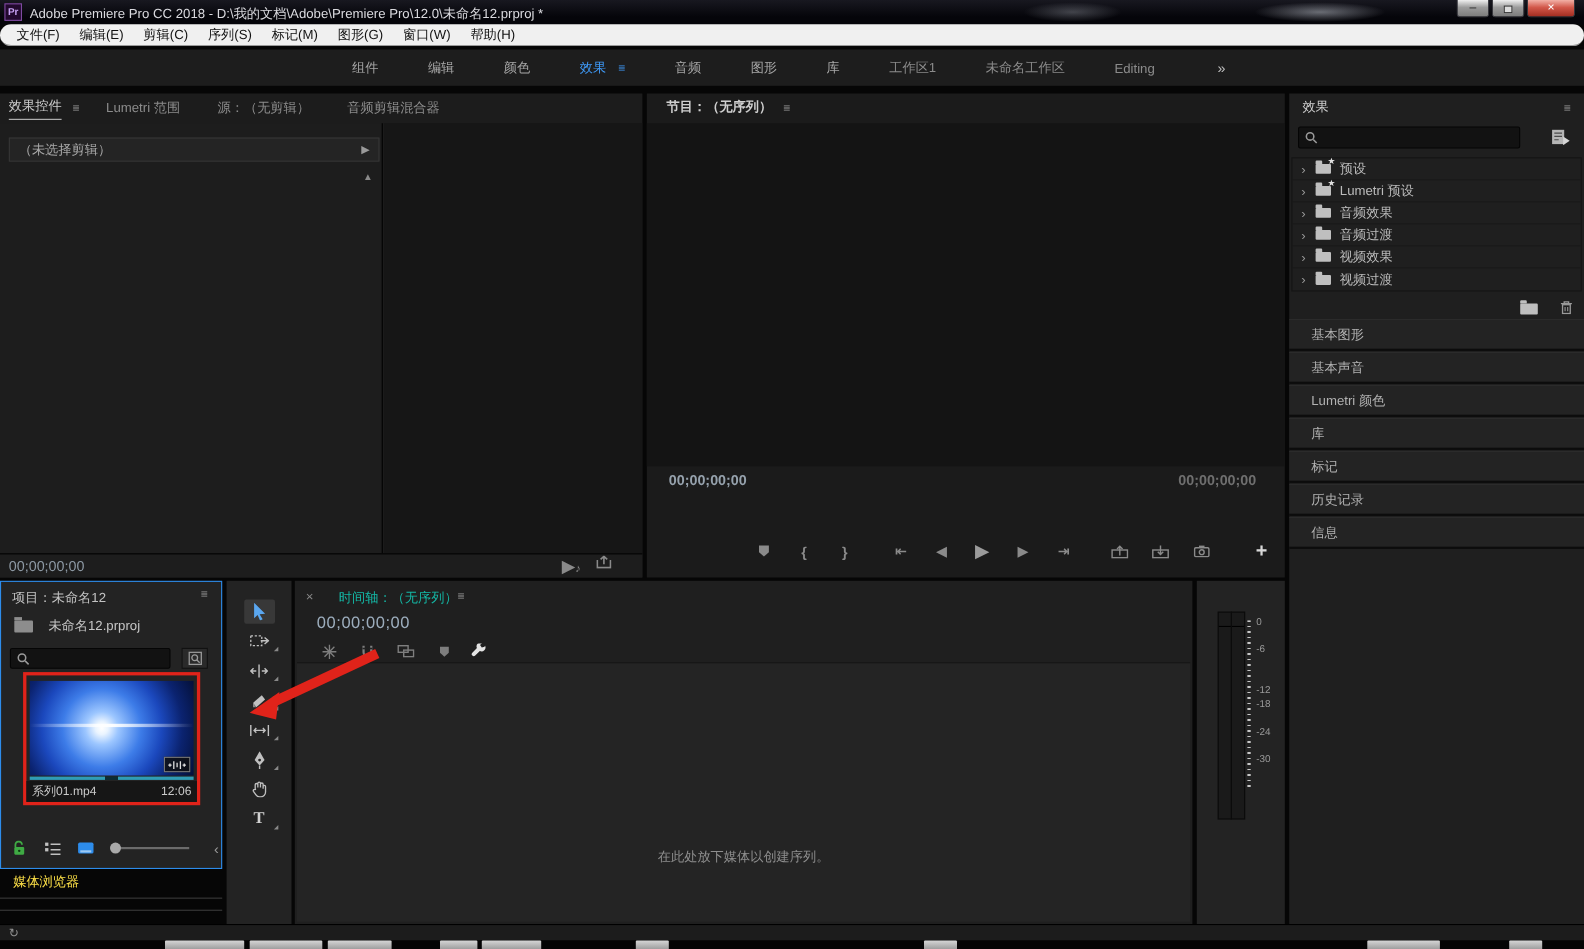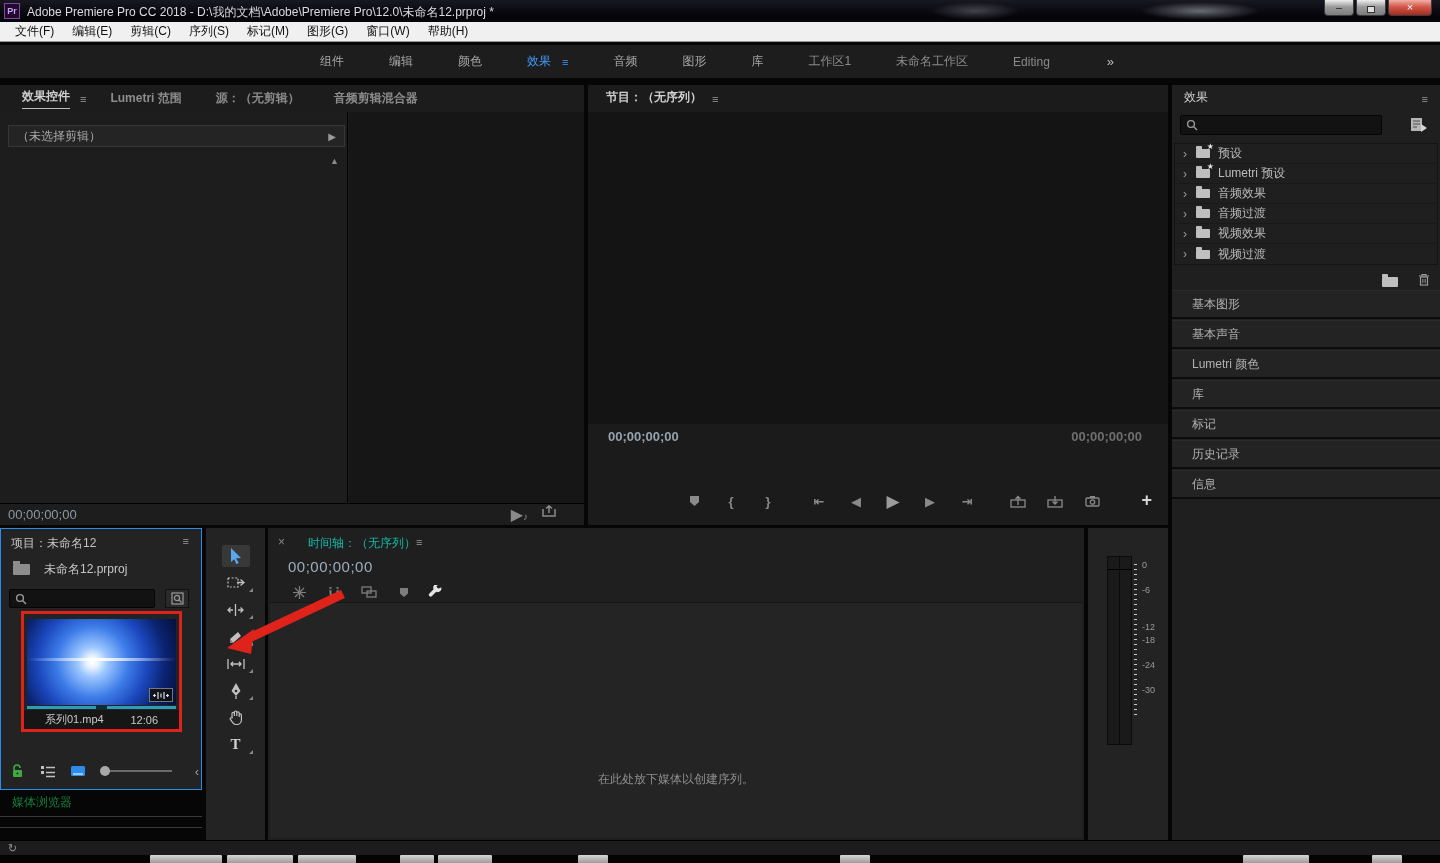--- a/index.html
+++ b/index.html
@@ -18,42 +18,42 @@
   #title-text { position:absolute; left:27px; top:4px; color:#d9d9de; font-size:12px; white-space:nowrap; }
   #win-controls { position:absolute; right:8px; top:0; display:flex; }
   .winbtn { width:30px; height:16px; border:1px solid #3a3a40; border-top:none;
     border-radius:0 0 4px 4px; background:linear-gradient(#efefef,#9b9b9b 45%,#7c7c7c);
     color:#222; font-size:11px; line-height:14px; text-align:center; margin-left:2px; }
   .winbtn.close { width:44px; background:linear-gradient(#f2b0a6,#d2584a 45%,#a22c20); color:#fff; }
   .restore-glyph { display:inline-block; width:8px; height:7px; border:1px solid #333; background:#ddd; position:relative; top:2px; }
 
   
   #menubar { position:absolute; left:0; top:22px; width:1440px; height:20px; background:#f0f0f0;
-    display:flex; align-items:center; padding-left:6px; border-bottom:1px solid #9a9a9a; }
+    display:flex; align-items:center; padding-left:6px; border-bottom:1px solid #9a9a9a;border-radius:10px; }
   .menu-item { padding:0 9px; font-size:12px; color:#111; }
 
   
   #wsbar { position:absolute; left:0; top:42px; width:1440px; height:36px; background:#1d1d1d;
     border-top:3px solid #060606; display:flex; align-items:center; }
   .ws-item { color:#a6a6a6; font-size:12px; margin-right:45px; white-space:nowrap; }
   .ws-item.dim { color:#8b8b8b; }
   .ws-item.active { color:#3f9bfa; }
   .ws-menu { color:#3f9bfa; font-size:11px; margin:0 45px 0 -34px; }
   #ws-overflow { color:#bdbdbd; font-size:13px; margin-left:12px; letter-spacing:-2px; }
 
   
   .panel { position:absolute; background:#212121; }
   .phead { height:27px; display:flex; align-items:center; font-size:12px; color:#8c8c8c; }
   .ptab { margin-right:34px; white-space:nowrap; }
   .ptab.active { color:#cfcfcf; border-bottom:1px solid #bdbdbd; padding-bottom:3px; }
   .pmenu { color:#9a9a9a; font-size:11px; }
 
   
   #ec-group { left:0; top:85px; width:584px; height:440px; background:#1c1c1c; }
-  #ec-group .phead { padding-left:22px;font-weight:bold; }
+  #ec-group .phead { padding-left:8px; }
   #ec-left { position:absolute; left:0; top:27px; width:348px; bottom:22px; background:#1d1d1d; border-right:1px solid #000; }
   #ec-right { position:absolute; left:349px; top:27px; right:0; bottom:22px; background:#161616; }
   #ec-nocliprow { position:absolute; left:8px; top:13px; right:2px; height:22px; background:#242424;
     border:1px solid #363636; display:flex; align-items:center; padding:0 8px; color:#a9a9a9; font-size:12px; }
   #ec-nocliprow .expander { margin-left:auto; color:#9a9a9a; font-size:10px; }
   #ec-scrollup { position:absolute; right:8px; top:44px; color:#8a8a8a; font-size:9px; }
   #ec-bottom { position:absolute; left:0; bottom:0; right:0; height:22px; background:#1d1d1d; border-top:1px solid #000;
     display:flex; align-items:center; }
   #ec-tc { color:#8d99a4; font-size:13px; margin-left:8px; }
   #ec-bottom .iconbox { margin-left:auto; display:flex; gap:14px; margin-right:28px; color:#8a8a8a; }
@@ -104,29 +104,29 @@
   #anno-rect { position:absolute; left:20px; top:82px; width:161px; height:121px; border:3px solid #e0231a; z-index:40; }
   #clip-thumb { position:absolute; left:3px; top:5px; right:3px; height:86px;
     background:radial-gradient(circle at 44% 50%, #ffffff 0%, #eaf4ff 6%, #9cc6ff 16%, #3d7ce8 38%, #1b48bd 58%, #0b2370 78%, #041038 100%); }
   #clip-thumb::before { content:''; position:absolute; left:0; right:0; top:45%; height:3px;
     background:linear-gradient(90deg, transparent, rgba(255,255,255,.95), transparent); }
   #clip-badge { position:absolute; right:3px; bottom:3px; width:24px; height:14px; background:rgba(15,15,15,.85);
     border:1px solid #777; display:flex; align-items:center; justify-content:center; }
   #clip-scrub { position:absolute; left:3px; right:3px; top:92px; height:3px;
     background:linear-gradient(90deg,#2f9cb5 46%,#0c2d36 46% 54%,#2f9cb5 54%); }
   #clip-namerow { position:absolute; left:0; right:0; bottom:0; height:19px; background:#161616;
-    display:flex; align-items:center; font-size:11px; color:#c9c9c9; padding:0 21px; }
+    display:flex; align-items:center; font-size:11px; color:#c9c9c9; padding:0 5px; }
   #clip-dur { margin-left:auto; }
   #proj-toolbar { position:absolute; left:0; bottom:6px; width:100%; height:24px; display:flex; align-items:center; }
   #zoom-slider { position:relative; width:70px; height:2px; background:#6b6b6b; margin-left:16px; }
   #zoom-knob { position:absolute; left:-2px; top:-4px; width:10px; height:10px; border-radius:50%; background:#a9a9a9; }
   #proj-more { margin-left:auto; margin-right:2px; color:#9a9a9a; font-size:13px; }
 
   #mediabrowser { position:absolute; left:0; top:792px; width:202px; height:48px; }
-  #mediabrowser .lbl { color:#15803d; font-size:12px; margin-left:12px; }
+  #mediabrowser .lbl { color:#fde047; font-size:12px; margin-left:12px; }
   .mb-line { position:absolute; left:0; width:202px; height:1px; background:#3a3a3a; }
 
   
   #toolspanel { left:206px; top:528px; width:59px; height:312px; background:#232323; }
   .tool { width:100%; height:27px; display:flex; align-items:center; justify-content:center; position:relative; }
   .tool .wrap { width:28px; height:22px; display:flex; align-items:center; justify-content:center; }
   .tool.active .wrap { background:#383838; border-radius:2px; }
   .flyout::after { content:''; position:absolute; right:12px; bottom:4px; border-left:4px solid transparent; border-bottom:4px solid #888; }
   #type-glyph { color:#d2d2d2; font-size:15px; font-weight:bold; font-family:"Liberation Serif","DejaVu Serif",serif; }
 

